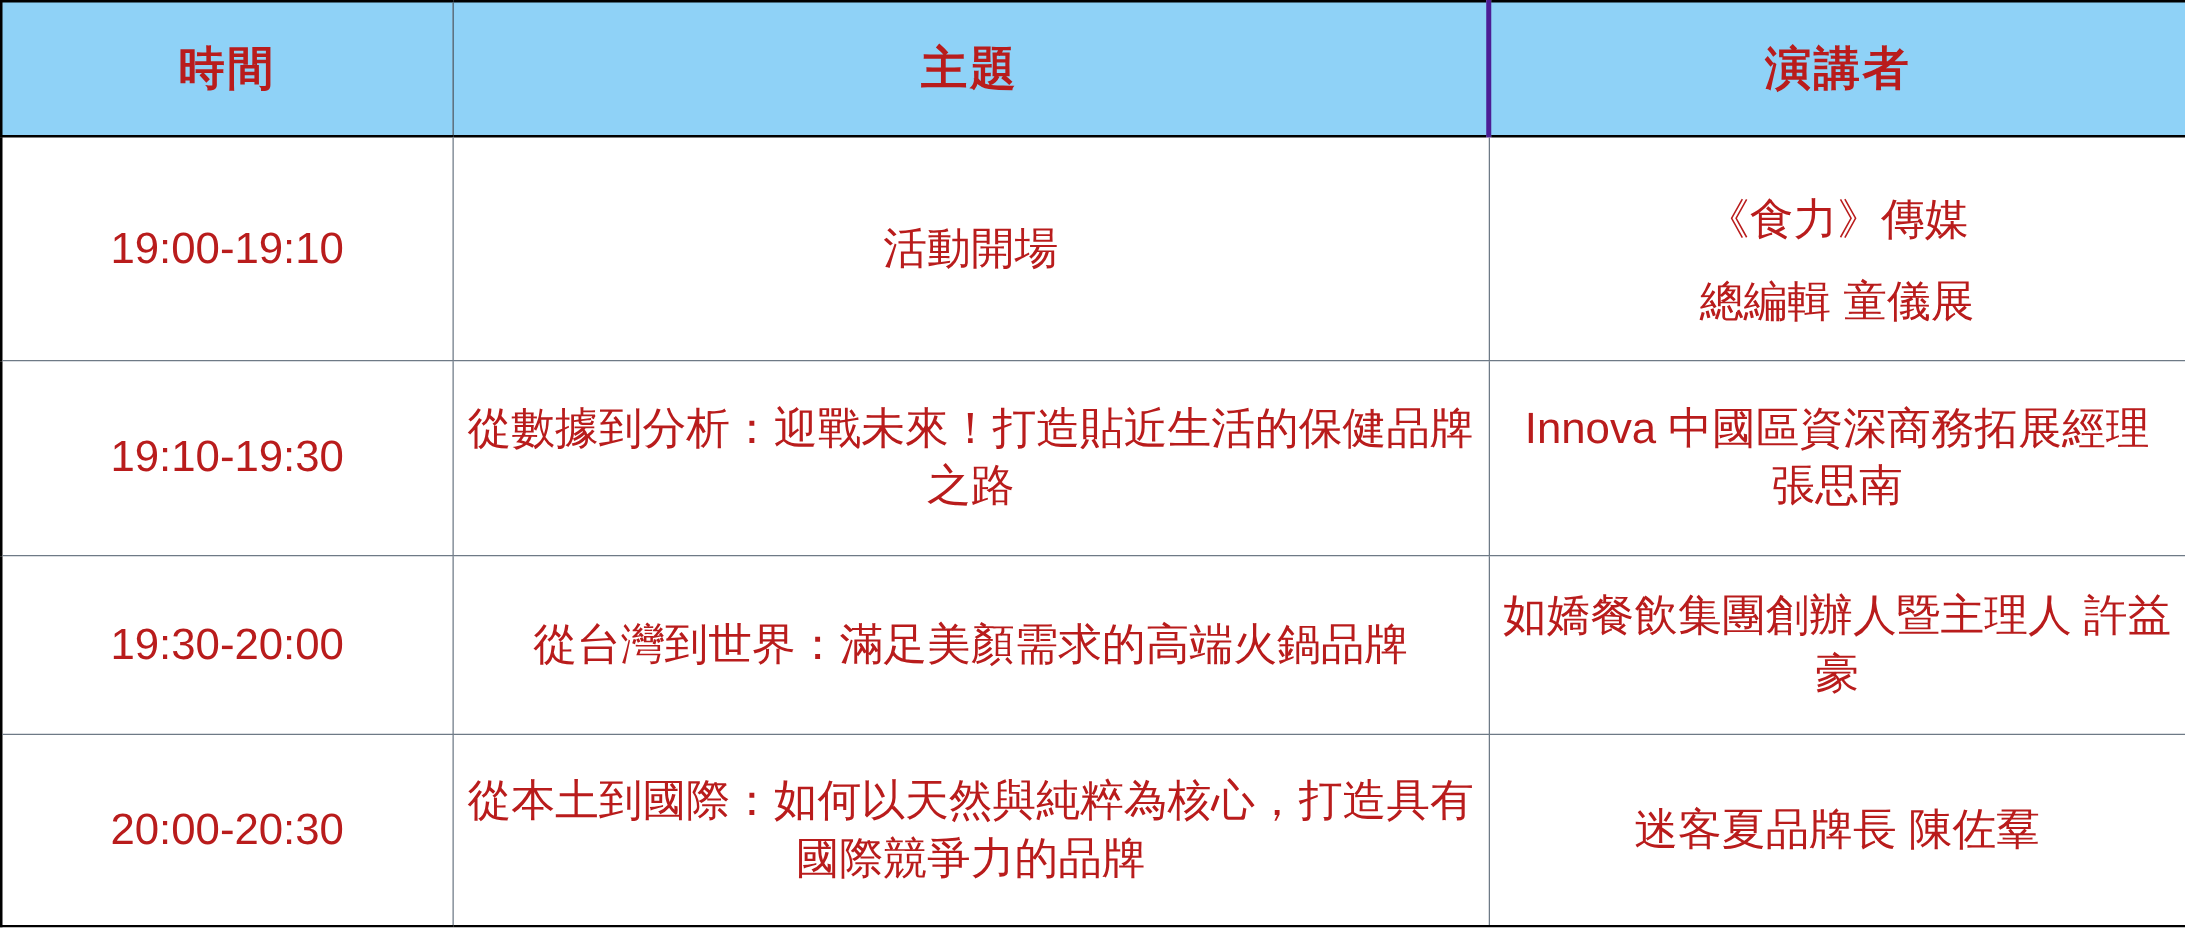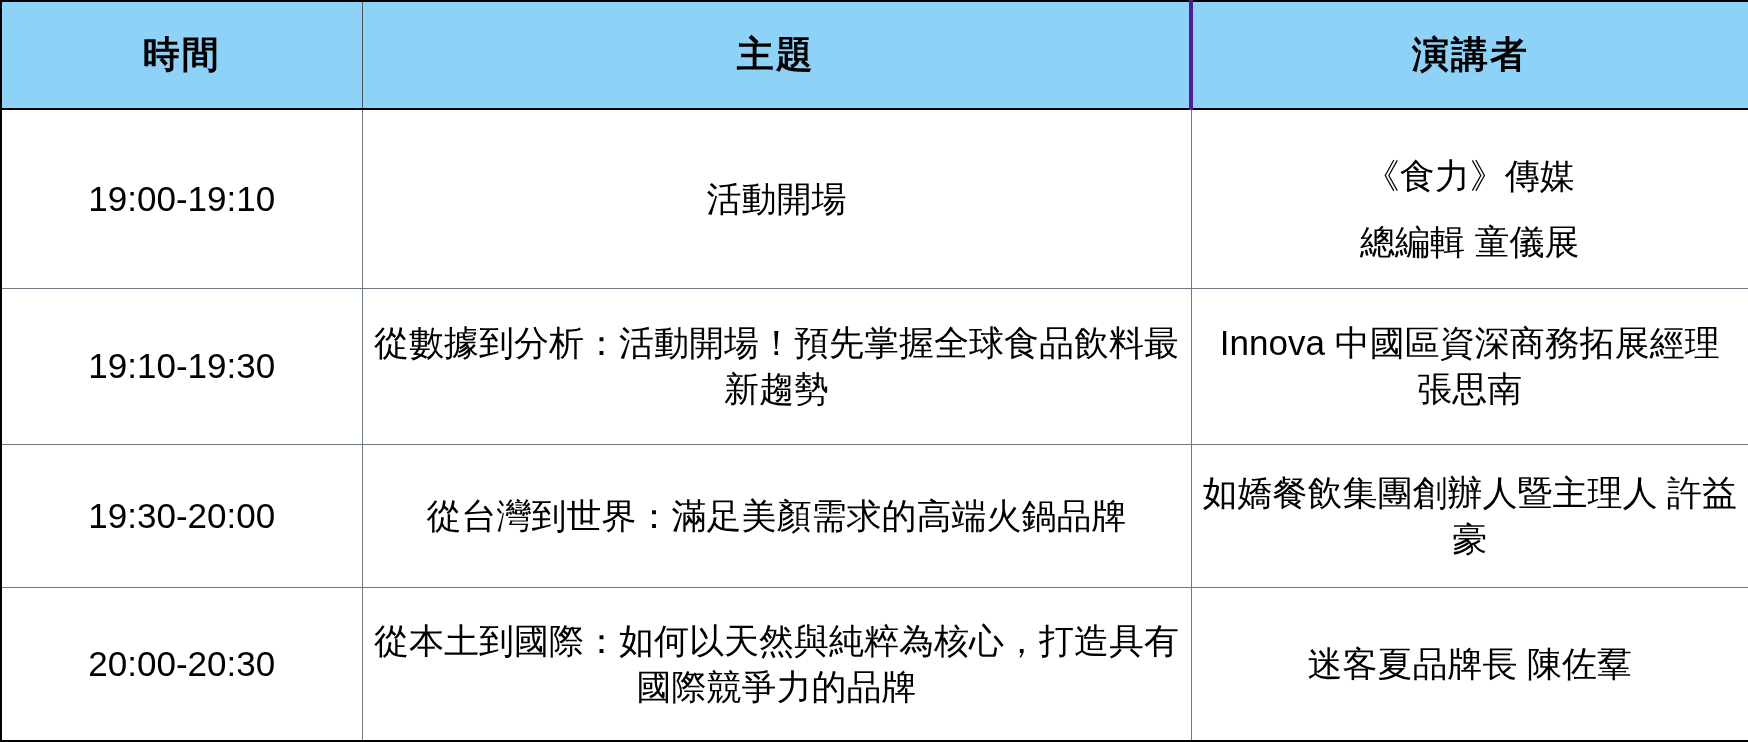--- a/index.html
+++ b/index.html
@@ -22,21 +22,21 @@
   }
   .agenda-table col.col-time   { width: 361px; }
   .agenda-table col.col-topic  { width: 829px; }
   .agenda-table col.col-speaker{ width: 558px; }
 
   .agenda-table th,
   .agenda-table td {
     border: 1px solid #6e7a86;
     text-align: center;
     vertical-align: middle;
-    color: #000000;
+    color: #b91c1c;
     padding: 2px 6px;
     box-sizing: border-box;
     line-height: 1.32;
     word-break: break-word;
   }
 
   
   .agenda-table tr:first-child th { border-top: 2px solid #000000; }
   .agenda-table tr:last-child td  { border-bottom: 2px solid #000000; }
   .agenda-table th:first-child,
@@ -90,21 +90,21 @@
     <tr class="r1">
       <td class="cell-time">19:00-19:10</td>
       <td class="cell-topic">活動開場</td>
       <td class="cell-speaker">
         <span class="line">《食力》傳媒</span>
         <span class="line">總編輯 童儀展</span>
       </td>
     </tr>
     <tr class="r2">
       <td class="cell-time">19:10-19:30</td>
-      <td class="cell-topic">從數據到分析：活動開場！預先掌握全球食品飲料最新趨勢</td>
+      <td class="cell-topic">從數據到分析：迎戰未來！打造貼近生活的保健品牌之路</td>
       <td class="cell-speaker">Innova 中國區資深商務拓展經理 張思南</td>
     </tr>
     <tr class="r3">
       <td class="cell-time">19:30-20:00</td>
       <td class="cell-topic">從台灣到世界：滿足美顏需求的高端火鍋品牌</td>
       <td class="cell-speaker">如嬌餐飲集團創辦人暨主理人 許益豪</td>
     </tr>
     <tr class="r4">
       <td class="cell-time">20:00-20:30</td>
       <td class="cell-topic">從本土到國際：如何以天然與純粹為核心，打造具有國際競爭力的品牌</td>

